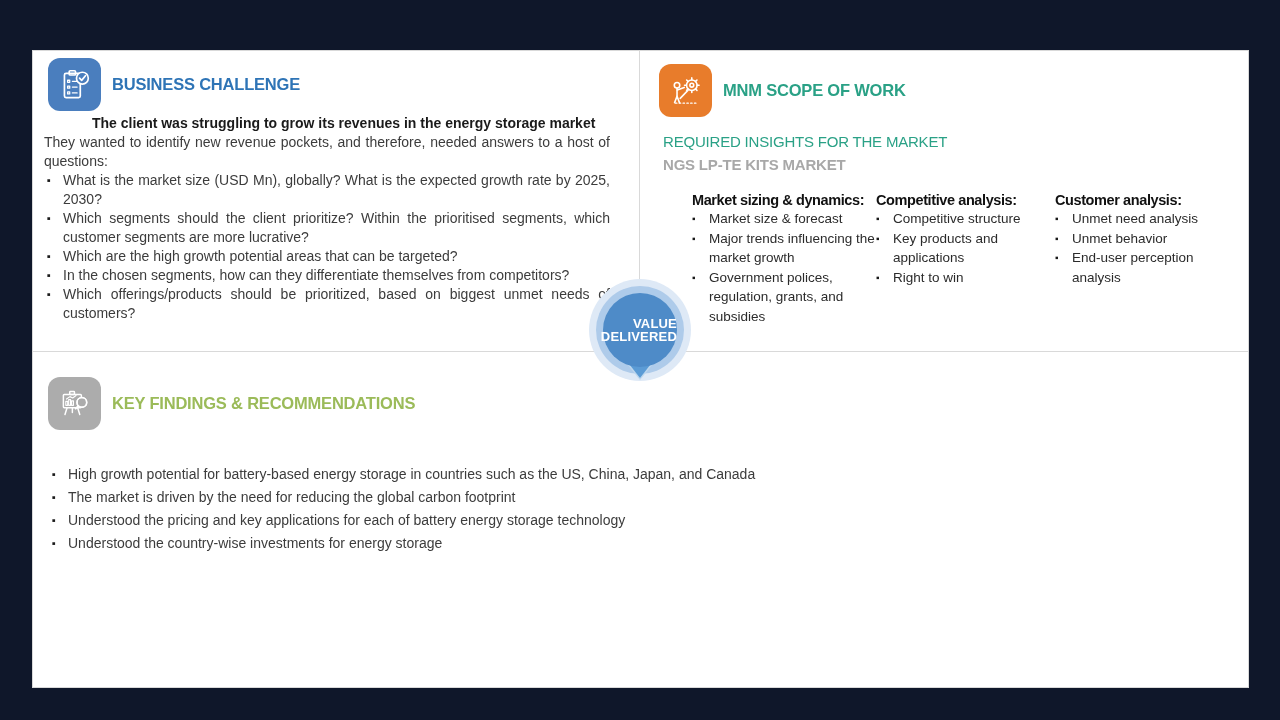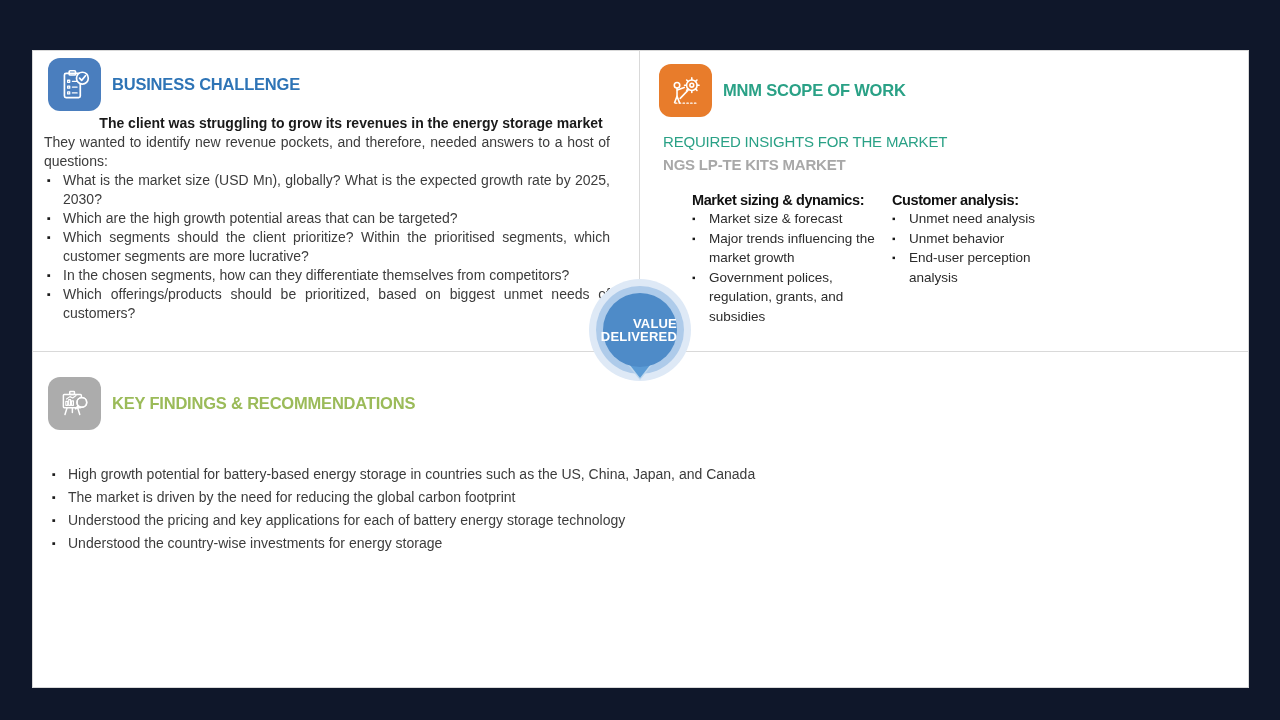--- a/index.html
+++ b/index.html
@@ -48,21 +48,21 @@
   #challenge-title  { color: #2e74b6; }
   .challenge-content {
     position: absolute;
     left: 11px; top: 63px;
     width: 566px;
     font-size: 14px;
     line-height: 19px;
     color: #3c3c3c;
     text-align: justify;
   }
-  .challenge-content .intro-bold { font-weight: bold; color: #1a1a1a; text-align: center; margin-left: 48px; }
+  .challenge-content .intro-bold { font-weight: bold; color: #1a1a1a; text-align: left; margin-left: 48px; }
 
   ul.sq { list-style: none; }
   ul.sq li { position: relative; padding-left: 19px; }
   ul.sq li::before {
     content: "\25AA";
     position: absolute;
     left: 3px; top: 0;
     font-size: 11px;
     color: #1a1a1a;
   }
@@ -169,22 +169,22 @@
         </svg>
       </div>
       <div class="section-title" id="challenge-title">BUSINESS CHALLENGE</div>
     </div>
 
     <div class="challenge-content">
       <p class="intro-bold">The client was struggling to grow its revenues in the energy storage market</p>
       <p>They wanted to identify new revenue pockets, and therefore, needed answers to a host of questions:</p>
       <ul class="sq">
         <li>What is the market size (USD Mn), globally? What is the expected growth rate by 2025, 2030?</li>
+        <li>Which segments should the client prioritize? Within the prioritised segments, which customer segments are more lucrative?</li>
         <li>Which are the high growth potential areas that can be targeted?</li>
-        <li>Which segments should the client prioritize? Within the prioritised segments, which customer segments are more lucrative?</li>
         <li>In the chosen segments, how can they differentiate themselves from competitors?</li>
         <li>Which offerings/products should be prioritized, based on biggest unmet needs of customers?</li>
       </ul>
     </div>
   </div>
 
   <div class="box" id="box-scope">
     <div class="section-header" id="scope-header">
       <div class="icon-tile" style="background:#e87c2b;">
         <svg viewBox="0 0 36 36" fill="none" stroke="#ffffff" stroke-width="1.5" stroke-linecap="round" stroke-linejoin="round">
@@ -214,20 +214,28 @@
 
     <div class="scope-columns">
       <div class="scope-col">
         <div class="col-heading">Market sizing &amp; dynamics:</div>
         <ul class="sq">
           <li>Market size &amp; forecast</li>
           <li>Major trends influencing the market growth</li>
           <li>Government polices, regulation, grants, and subsidies</li>
         </ul>
       </div>
+      <div class="scope-col">
+        <div class="col-heading">Competitive analysis:</div>
+        <ul class="sq">
+          <li>Competitive structure</li>
+          <li>Key products and applications</li>
+          <li>Right to win</li>
+        </ul>
+      </div>
       <div class="scope-col col3">
         <div class="col-heading">Customer analysis:</div>
         <ul class="sq">
           <li>Unmet need analysis</li>
           <li>Unmet behavior</li>
           <li>End-user perception analysis</li>
         </ul>
       </div>
     </div>
   </div>

